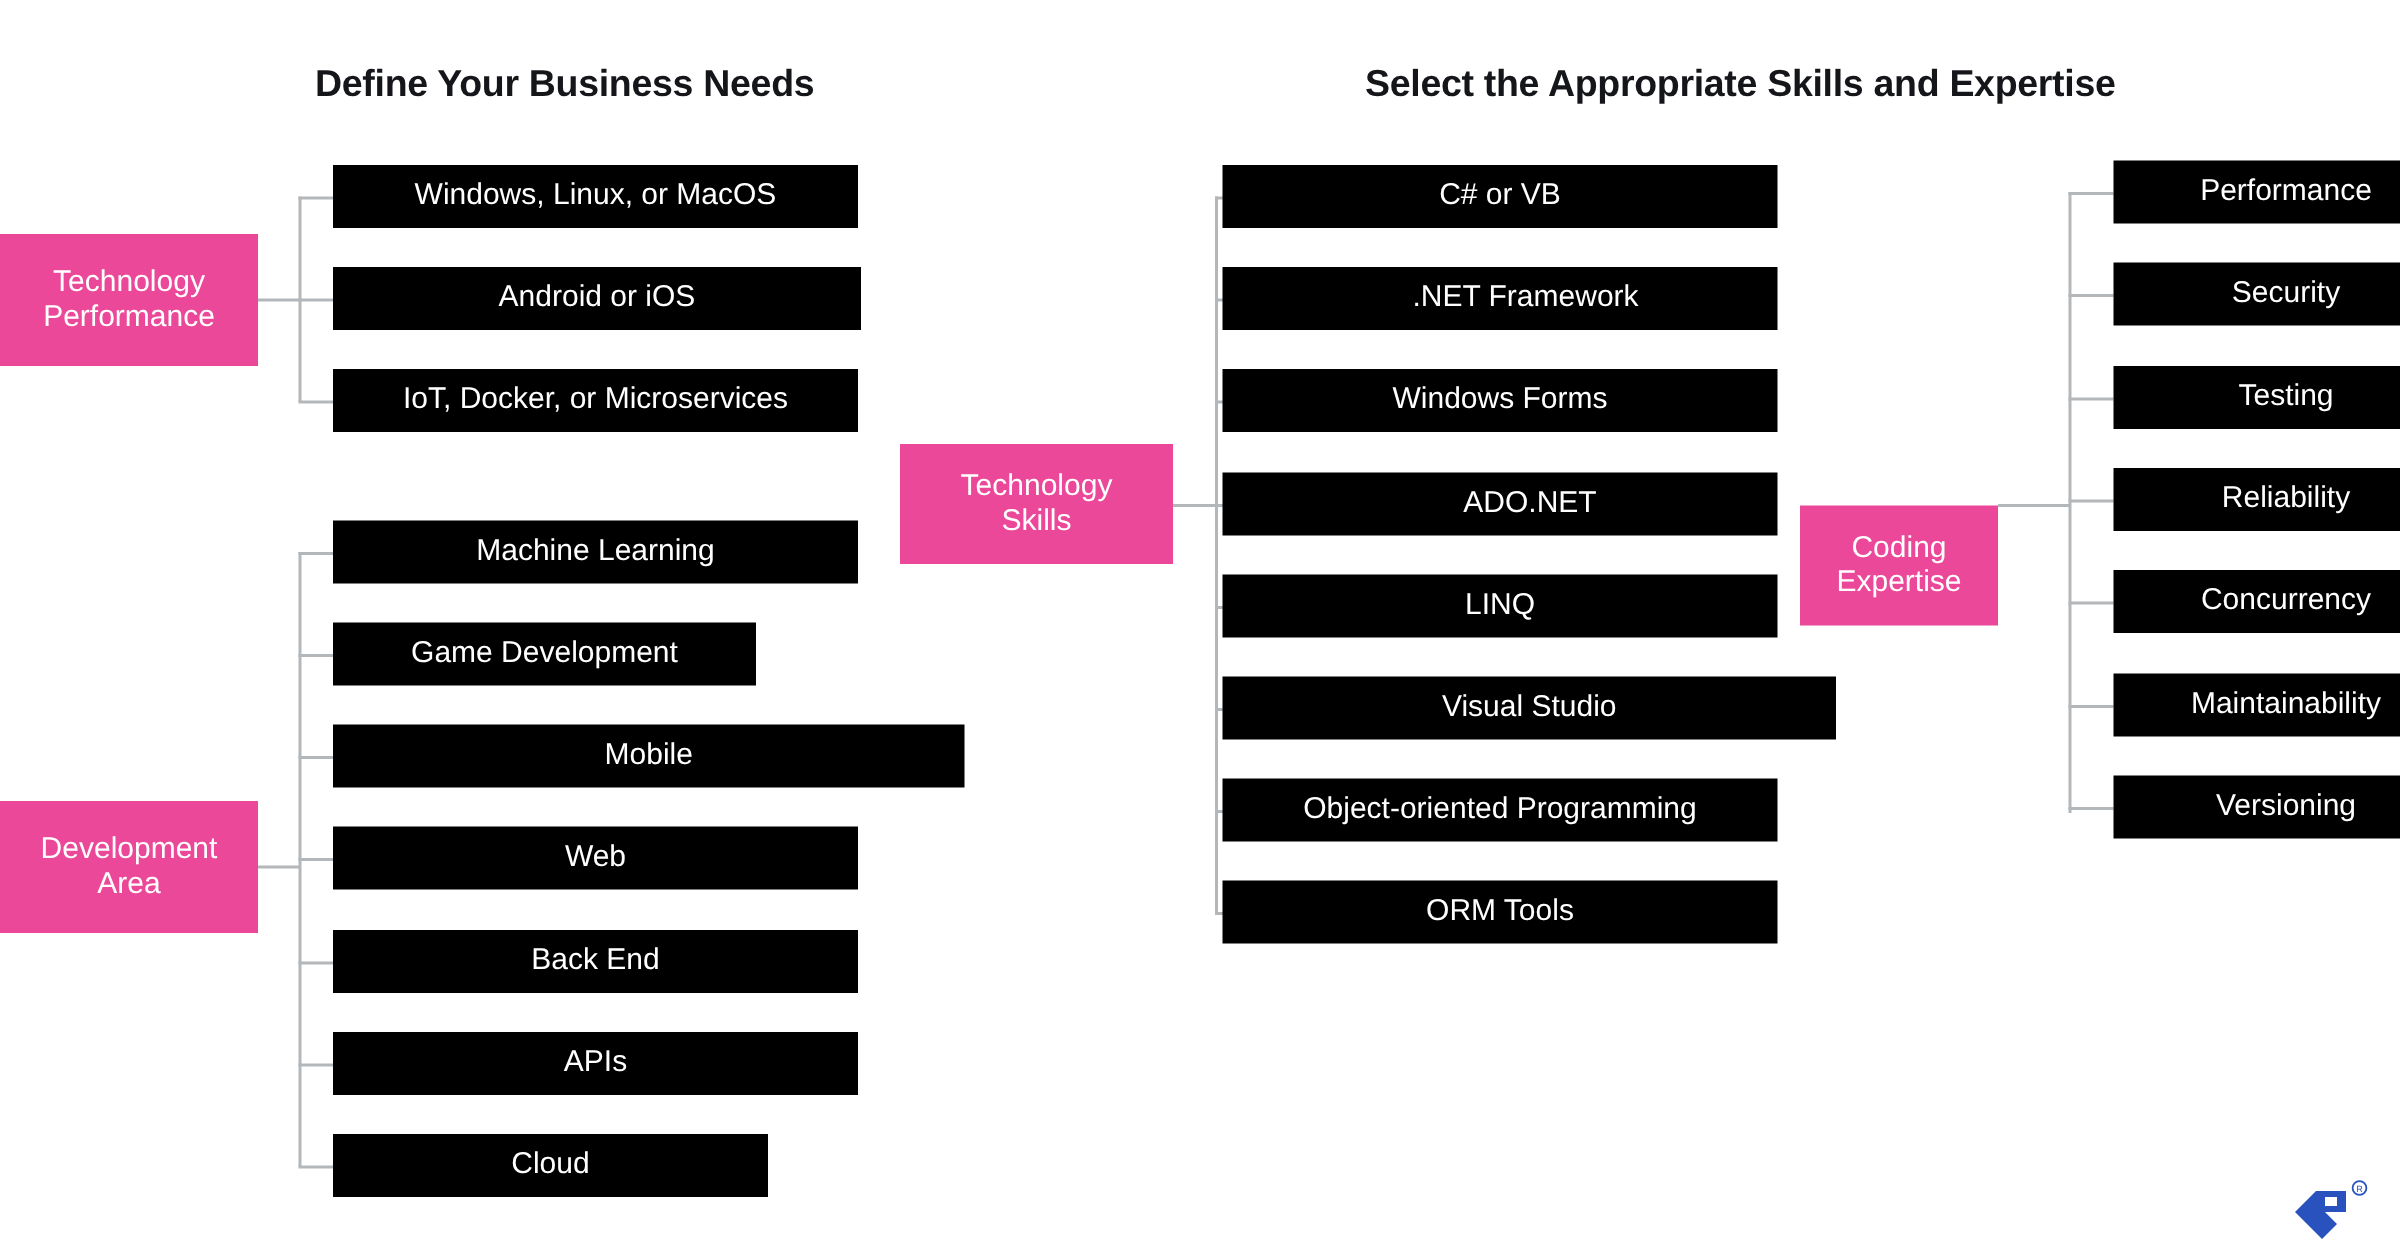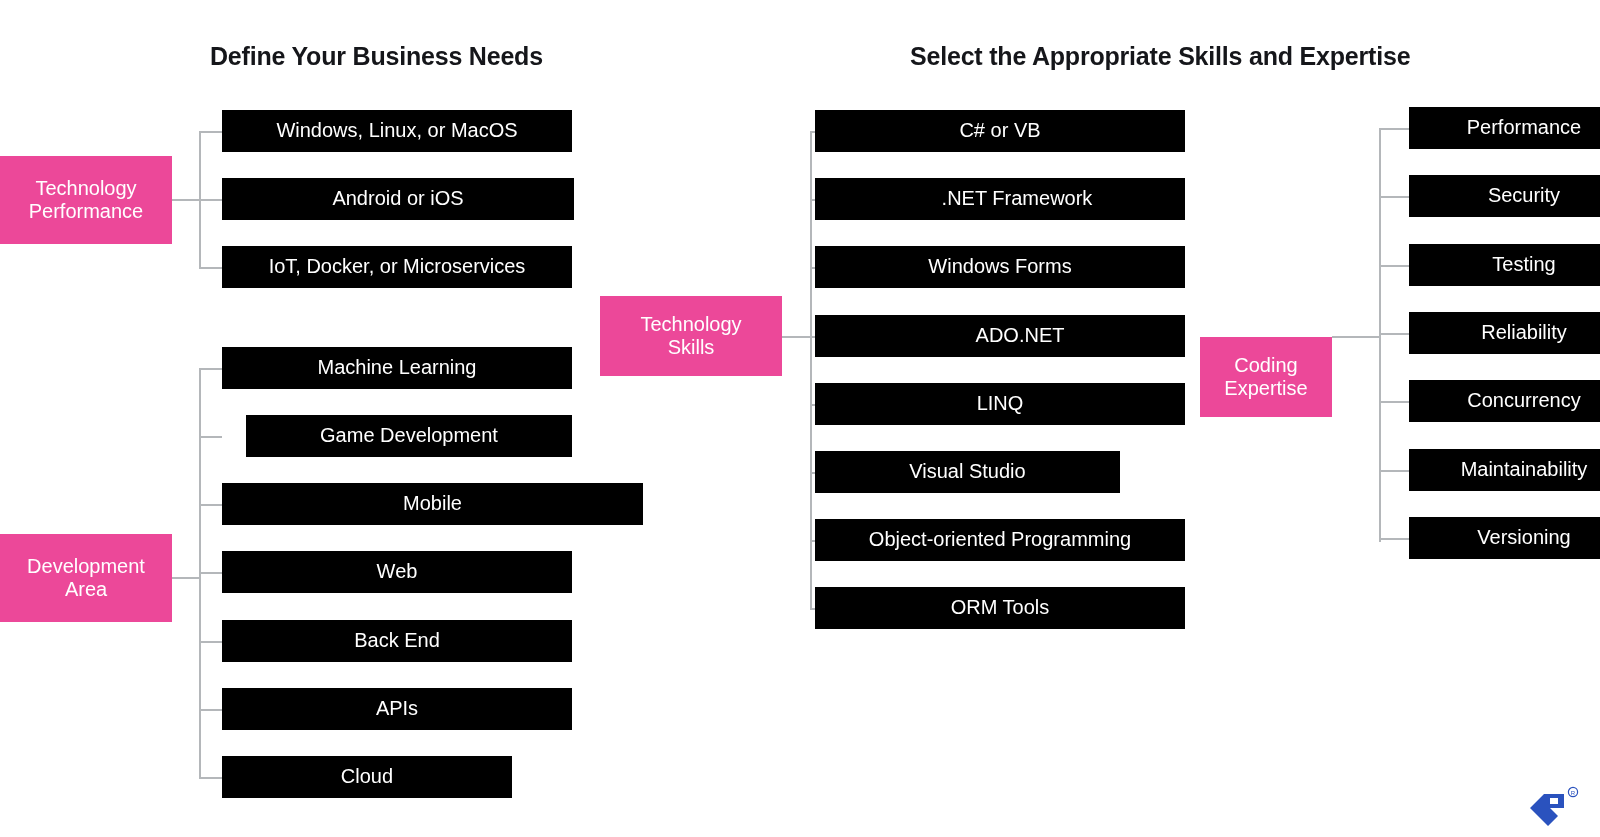--- a/index.html
+++ b/index.html
@@ -113,21 +113,21 @@
 
   <div class="conn h" style="left:199px; top:368px; width:23px;"></div>
   <div class="conn h" style="left:199px; top:436px; width:23px;"></div>
   <div class="conn h" style="left:199px; top:504px; width:23px;"></div>
   <div class="conn h" style="left:199px; top:572px; width:23px;"></div>
   <div class="conn h" style="left:199px; top:641px; width:23px;"></div>
   <div class="conn h" style="left:199px; top:709px; width:23px;"></div>
   <div class="conn h" style="left:199px; top:777px; width:23px;"></div>
 
   <div class="node leaf" style="left:222px; top:347px; width:350px;">Machine Learning</div>
-  <div class="node leaf" style="left:222px; top:415px; width:326px;margin-left:24px;">Game Development</div>
+  <div class="node leaf" style="left:222px; top:415px; width:282px;">Game Development</div>
   <div class="node leaf" style="left:222px; top:483px; width:421px;">Mobile</div>
   <div class="node leaf" style="left:222px; top:551px; width:350px;">Web</div>
   <div class="node leaf" style="left:222px; top:620px; width:350px;">Back End</div>
   <div class="node leaf" style="left:222px; top:688px; width:350px;">APIs</div>
   <div class="node leaf" style="left:222px; top:756px; width:290px;">Cloud</div>
 
   <div class="node root" id="g2-root" style="left:600px; top:296px; width:182px; height:80px;">
     <span>
       <span>Technology</span><br>
       <span>Skills</span>
@@ -144,21 +144,21 @@
   <div class="conn h" style="left:810px; top:404px; width:6px;"></div>
   <div class="conn h" style="left:810px; top:472px; width:6px;"></div>
   <div class="conn h" style="left:810px; top:540px; width:6px;"></div>
   <div class="conn h" style="left:810px; top:608px; width:6px;"></div>
 
   <div class="node leaf" style="left:815px; top:110px; width:370px;text-align:center;">C# or VB</div>
   <div class="node leaf" style="left:815px; top:178px; width:370px;padding-left:34px;">.NET Framework</div>
   <div class="node leaf" style="left:815px; top:246px; width:370px;">Windows Forms</div>
   <div class="node leaf" style="left:815px; top:315px; width:370px;padding-left:40px;">ADO.NET</div>
   <div class="node leaf" style="left:815px; top:383px; width:370px;">LINQ</div>
-  <div class="node leaf" style="left:815px; top:451px; width:305px;">Visual Studio</div>
+  <div class="node leaf" style="left:815px; top:451px; width:409px;">Visual Studio</div>
   <div class="node leaf" style="left:815px; top:519px; width:370px;">Object-oriented Programming</div>
   <div class="node leaf" style="left:815px; top:587px; width:370px;">ORM Tools</div>
 
   <div class="node root" id="g3-root" style="left:1200px; top:296px; width:132px; height:80px;margin-top:41px;">
     <span>
       <span>Coding</span><br>
       <span>Expertise</span>
     </span>
   </div>
 

